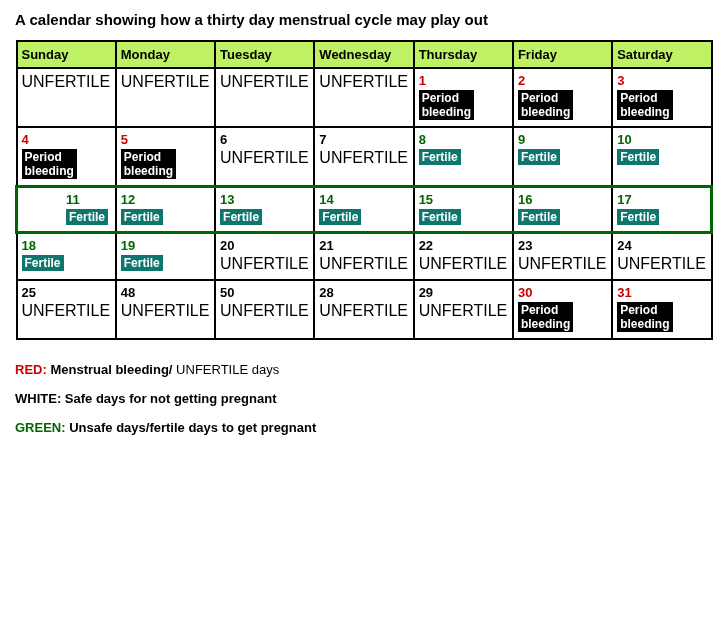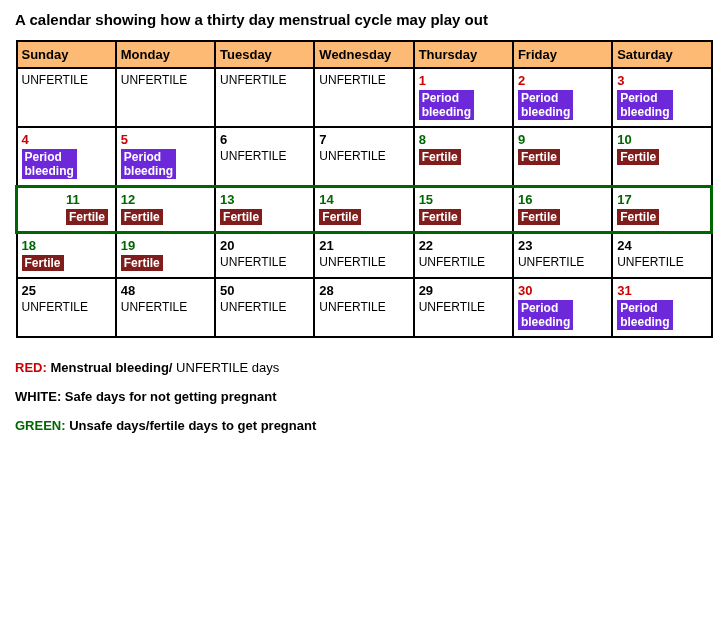--- a/index.html
+++ b/index.html
@@ -20,21 +20,21 @@
       border-collapse: collapse;
       width: 100%;
       margin-bottom: 18px;
     }
     th {
       border: 2px solid #000;
       padding: 5px 4px;
       font-size: 13px;
       font-weight: bold;
       text-align: left;
-      background: #fdba74;
+      background: #bef264;
     }
     td {
       border: 2px solid #000;
       padding: 4px 4px 6px 4px;
       vertical-align: top;
       width: 14.28%;
       min-height: 60px;
       font-size: 12px;
     }
     .day-num {
@@ -46,29 +46,29 @@
     .day-num.red { color: #cc0000; }
     .day-num.green { color: #006600; }
     .day-num.black { color: #000; }
     .status-label {
       display: inline-block;
       font-size: 12px;
       font-weight: bold;
       padding: 1px 3px;
     }
     .status-red {
-      background: #6d28d9;
+      background: #000000;
       color: #fff;
     }
     .status-green {
-      background: #7f1d1d;
+      background: #0f766e;
       color: #fff;
     }
     .unfertile-text {
-      font-size: 12px;
+      font-size: 16px;
       color: #000;
       font-weight: normal;
     }
     .legend {
       line-height: 1.8;
     }
     .legend p {
       font-size: 13px;
       margin-bottom: 6px;
     }

